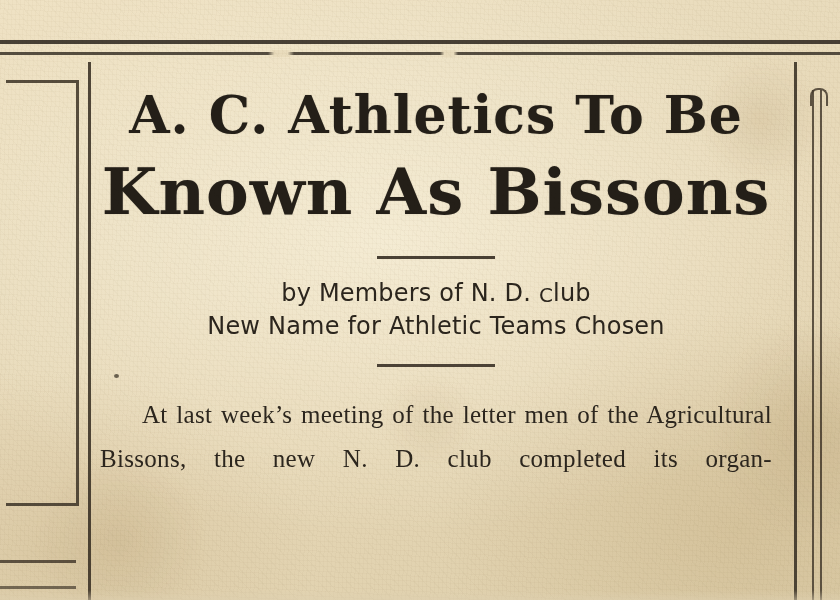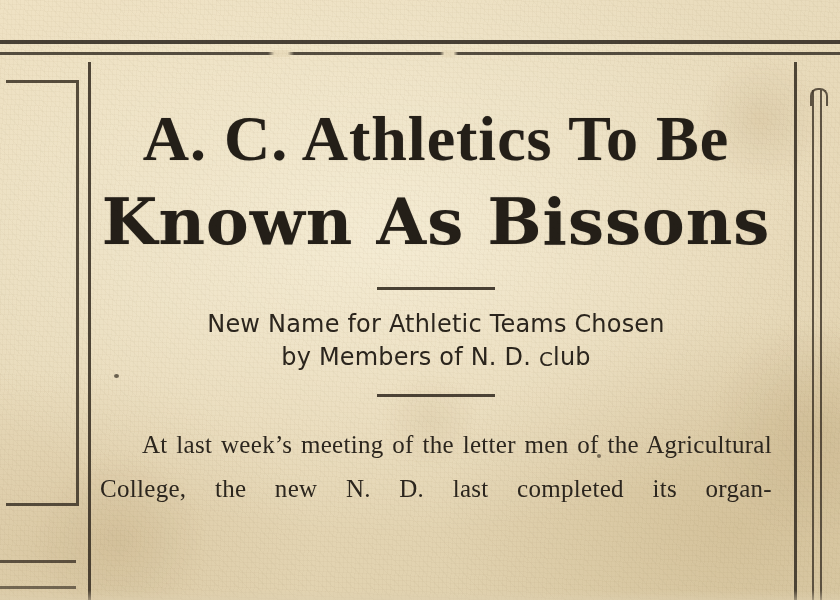--- a/index.html
+++ b/index.html
@@ -158,24 +158,23 @@
   .headline {
     font-family: "DejaVu Serif", "Liberation Serif", serif;
     font-weight: 700;
     color: #241f18;
     text-align: center;
     letter-spacing: 0.5px;
     line-height: 1.02;
     text-shadow: 0 0 1px rgba(40,34,26,0.35);
   }
   #headline-l1 {
-    font-size: 64px;
-    margin-top: 40px;
+    font-size: 52px;
+    margin-top: 22px;
     letter-spacing: 1px;
-    font-family: Liberation Serif, serif;
   }
   #headline-l2 {
     font-size: 64px;
     margin-top: 18px;
     letter-spacing: 1px;
   }
 
   
   #deck-divider {
     width: 118px;
@@ -277,30 +276,30 @@
   </div>
 
   <div id="article">
 
     <div class="headline" id="headline-l1">A. C. Athletics To Be</div>
 
     <div class="headline" id="headline-l2">Known As Bissons</div>
 
     <div id="deck-divider"></div>
 
-    <div class="deck">New Name for Athletic Teams Chosen</div>
-
     <div class="deck">
       <span>by Members of N. D. </span><span class="smallcap">C</span><span>lub</span>
     </div>
 
+    <div class="deck">New Name for Athletic Teams Chosen</div>
+
     <div id="body-divider"></div>
 
     <div id="body">
-      <p><span class="indent"></span><span>At last week’s meeting of the letter men of the Agricultural College, the new N. D. last completed its organ-</span></p>
+      <p><span class="indent"></span><span>At last week’s meeting of the letter men of the Agricultural Bissons, the new N. D. club completed its organ-</span></p>
     </div>
 
     <div id="stray-dot"></div>
     <div id="stray-dot2"></div>
   </div>
 
   <div id="blotches"></div>
   <div id="grain"></div>
   <div id="bottom-fade"></div>
 </div>

